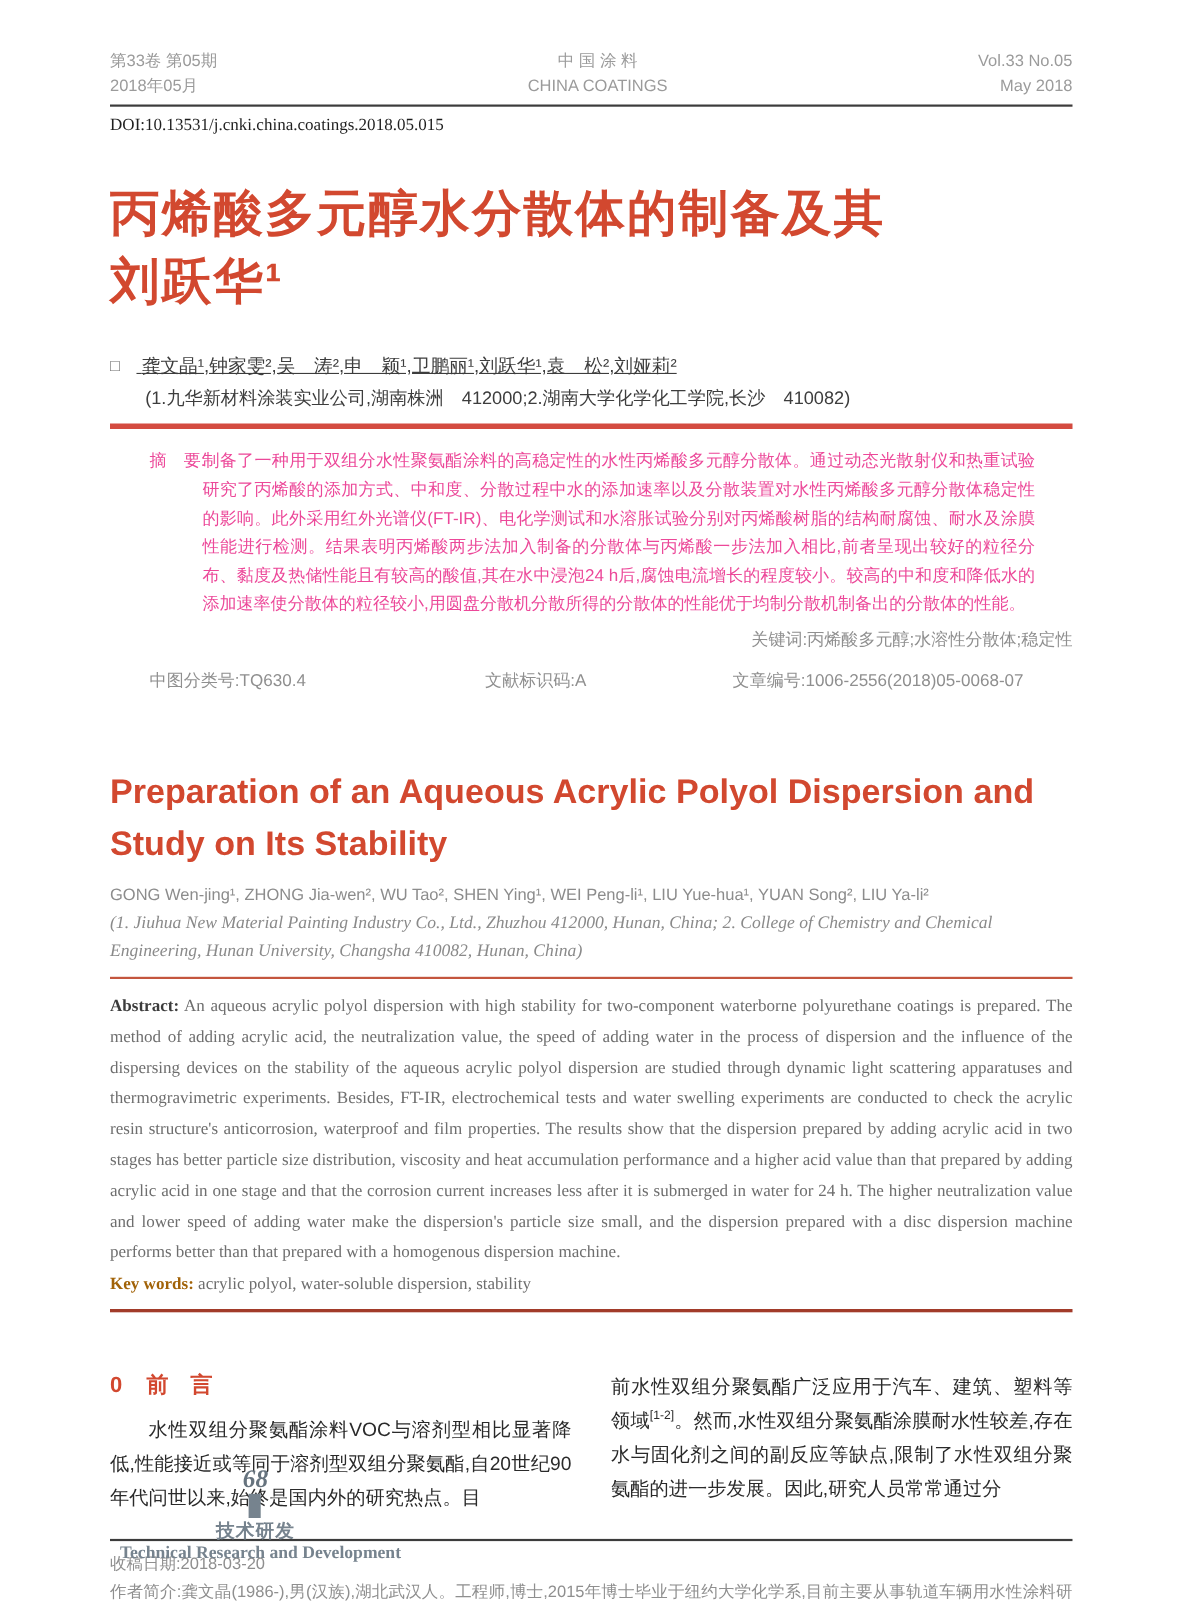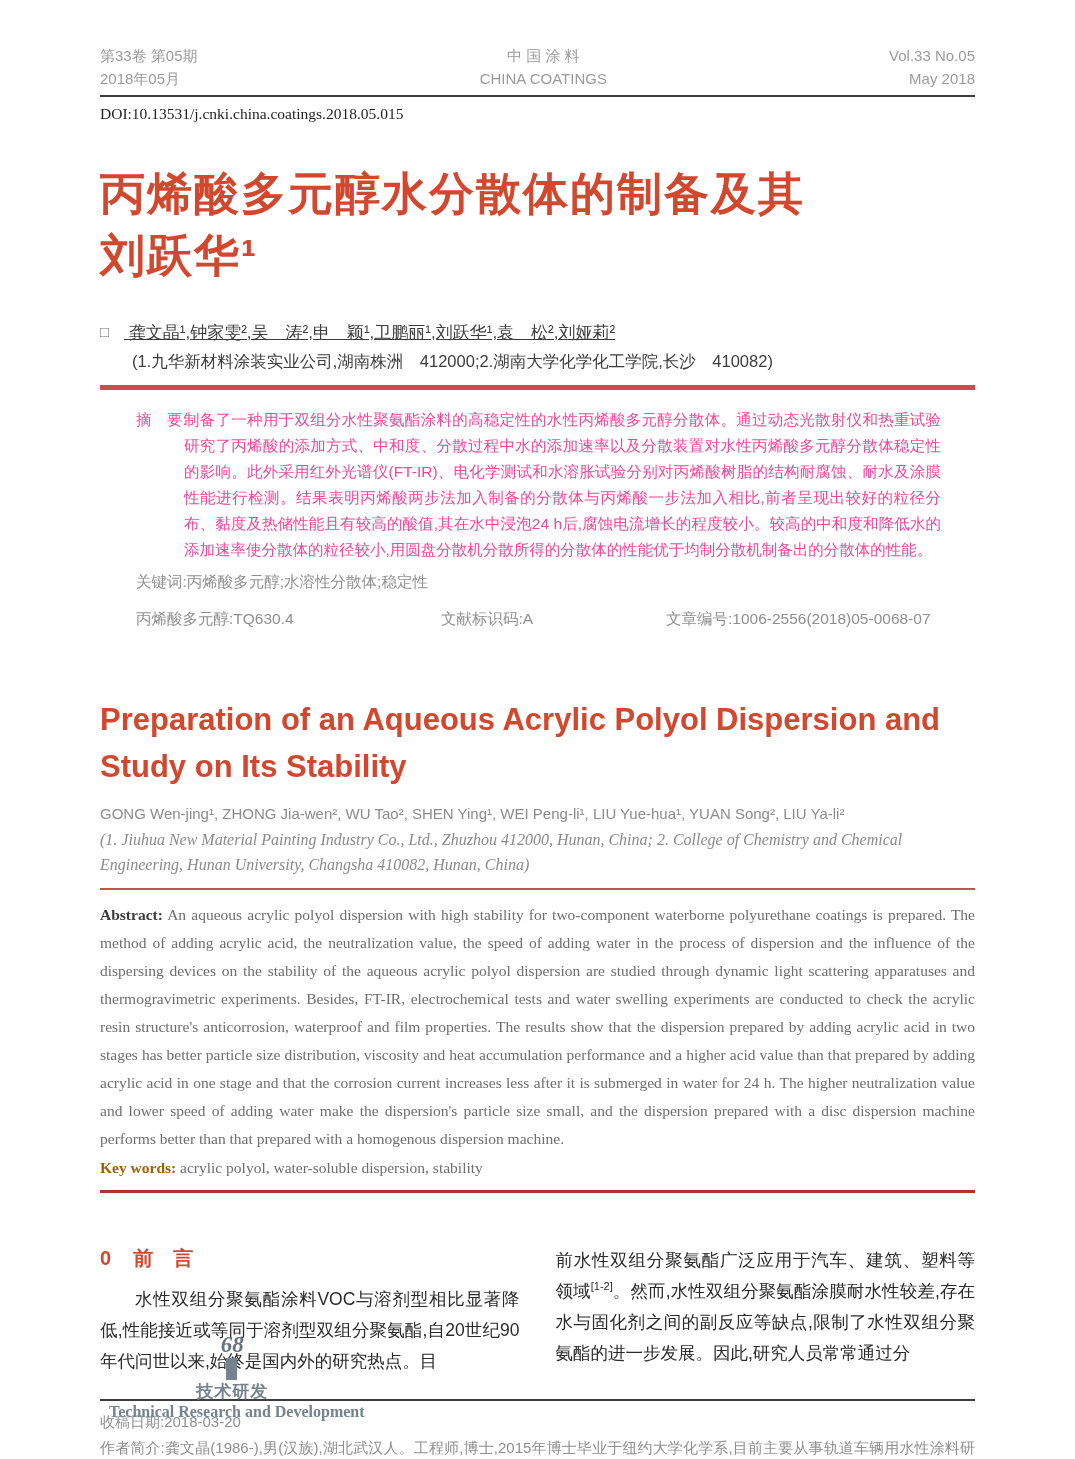--- a/index.html
+++ b/index.html
@@ -25,21 +25,21 @@
   
   .cn-title{margin:40px 0 0;color:#d2482f;font-weight:bold;font-size:45px;line-height:62px;letter-spacing:2px;}
   .authors-cn{margin-top:34px;font-size:17px;color:#3d3d3d;text-decoration:underline;}
   .author-marker{display:inline-block;margin-right:15px;color:#6e6e6e;font-size:15px;transform:translateY(-1px);}
   .affil-cn{margin-top:7px;padding-left:32px;font-size:16.5px;color:#3d3d3d;}
   .rule-thick{height:5px;background:#d44b40;margin-top:12px;}
   
   .abstract-cn{position:relative;margin-top:17px;padding-left:84px;padding-right:34px;
     font-size:15.5px;line-height:26px;color:#ec4899;text-align:justify;}
   .abstract-cn .label{position:absolute;left:36px;top:0;white-space:nowrap;}
-  .keywords-cn{margin-top:7px;padding-left:36px;font-size:15.5px;color:#8f8f8f;line-height:24px;}
+  .keywords-cn{margin-top:7px;padding-left:36px;font-size:15.5px;color:#8f8f8f;line-height:24px;text-align:right;}
   .meta-row{margin-top:15px;padding-left:36px;display:flex;font-size:15.5px;color:#8f8f8f;}
   .meta-row .m1{width:305px;}
   .meta-row .m2{width:225px;}
   
   .en-title{margin:66px 0 0;color:#d2482f;font-weight:bold;font-size:31px;line-height:47px;}
   .authors-en{margin-top:15px;font-size:15px;color:#8c8c8c;}
   .affil-en{margin-top:5px;font-family:"Liberation Serif","DejaVu Serif",serif;font-style:italic;
     color:#8a8a8a;font-size:16px;line-height:25px;}
   .rule-thin{height:2px;background:#c4563e;margin-top:11px;}
   .abstract-en{margin-top:11px;font-family:"Liberation Serif","DejaVu Serif",serif;
@@ -104,21 +104,21 @@
   <div class="rule-thick"></div>
 
   <div class="abstract-cn">
     <span class="label">摘　要:</span>
     <span>制备了一种用于双组分水性聚氨酯涂料的高稳定性的水性丙烯酸多元醇分散体。通过动态光散射仪和热重试验研究了丙烯酸的添加方式、中和度、分散过程中水的添加速率以及分散装置对水性丙烯酸多元醇分散体稳定性的影响。此外采用红外光谱仪(FT-IR)、电化学测试和水溶胀试验分别对丙烯酸树脂的结构耐腐蚀、耐水及涂膜性能进行检测。结果表明丙烯酸两步法加入制备的分散体与丙烯酸一步法加入相比,前者呈现出较好的粒径分布、黏度及热储性能且有较高的酸值,其在水中浸泡24 h后,腐蚀电流增长的程度较小。较高的中和度和降低水的添加速率使分散体的粒径较小,用圆盘分散机分散所得的分散体的性能优于均制分散机制备出的分散体的性能。</span>
   </div>
   <div class="keywords-cn">
     <span>关键词:</span><span>丙烯酸多元醇;水溶性分散体;稳定性</span>
   </div>
   <div class="meta-row">
-    <span class="m1">丙烯酸多元醇:TQ630.4</span>
+    <span class="m1">中图分类号:TQ630.4</span>
     <span class="m2">文献标识码:A</span>
     <span class="m3">文章编号:1006-2556(2018)05-0068-07</span>
   </div>
 
   <h2 class="en-title">
     <div>Preparation of an Aqueous Acrylic Polyol Dispersion and</div>
     <div>Study on Its Stability</div>
   </h2>
   <div class="authors-en">GONG Wen-jing¹, ZHONG Jia-wen², WU Tao², SHEN Ying¹, WEI Peng-li¹, LIU Yue-hua¹, YUAN Song², LIU Ya-li²</div>
   <div class="affil-en">(1. Jiuhua New Material Painting Industry Co., Ltd., Zhuzhou 412000, Hunan, China; 2. College of Chemistry and Chemical Engineering, Hunan University, Changsha 410082, Hunan, China)</div>

